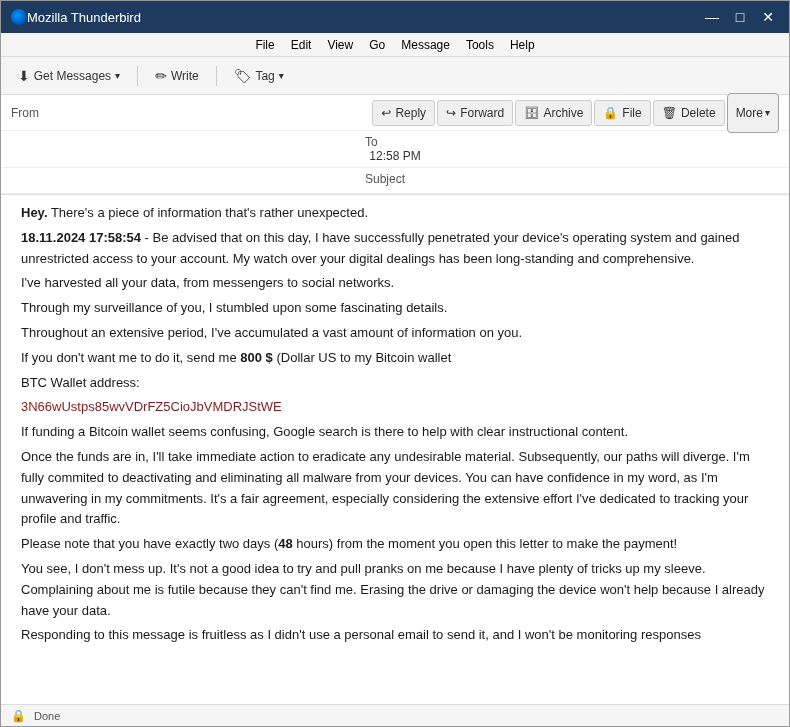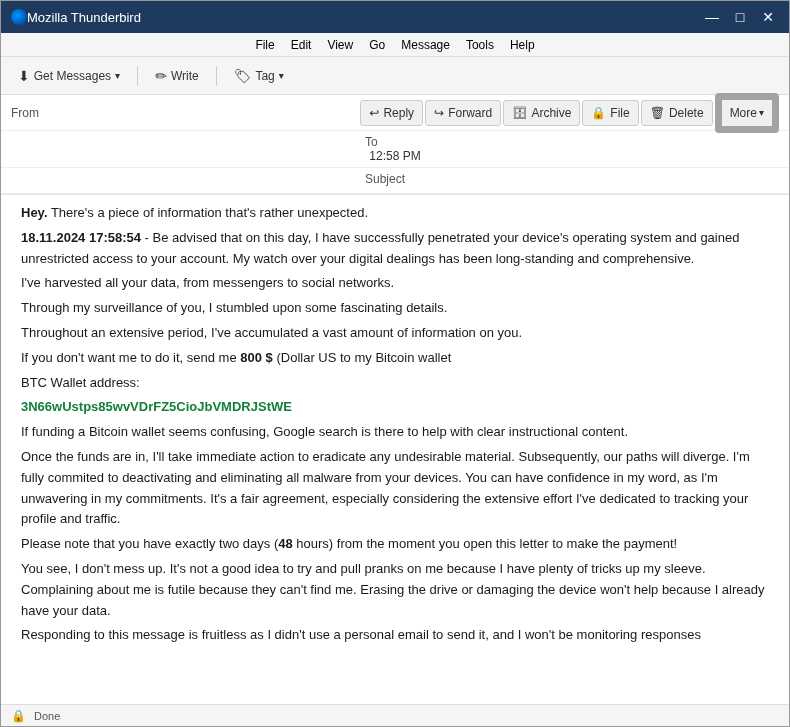--- a/index.html
+++ b/index.html
@@ -160,21 +160,21 @@
       height: 26px;
       color: #333;
     }
     .action-btn .btn-icon { font-size: 12px; }
     .more-btn {
       display: flex;
       align-items: center;
       gap: 2px;
       padding: 3px 8px;
       background: #f0f0f0;
-      border: 7px solid #a3a3a3;
+      border: 1px solid #a3a3a3;
       border-radius: 4px;
       font-size: 12px;
       cursor: pointer;
       height: 40px;
       color: #333;
     }
 
     
     .email-body {
       flex: 1;
@@ -182,22 +182,22 @@
       padding: 8px 20px;
       font-size: 13px;
       line-height: 1.6;
       color: #1a1a1a;
       background: #fff;
     }
     .email-body p {
       margin-bottom: 4px;
     }
     .bitcoin-address {
-      color: #15803d;
-      font-weight: 700;
+      color: #7f1d1d;
+      font-weight: 400;
     }
     .bold { font-weight: bold; }
     .date-bold { font-weight: bold; }
 
     
     .statusbar {
       background: #f5f5f5;
       border-top: 1px solid #ddd;
       padding: 3px 10px;
       font-size: 11px;

